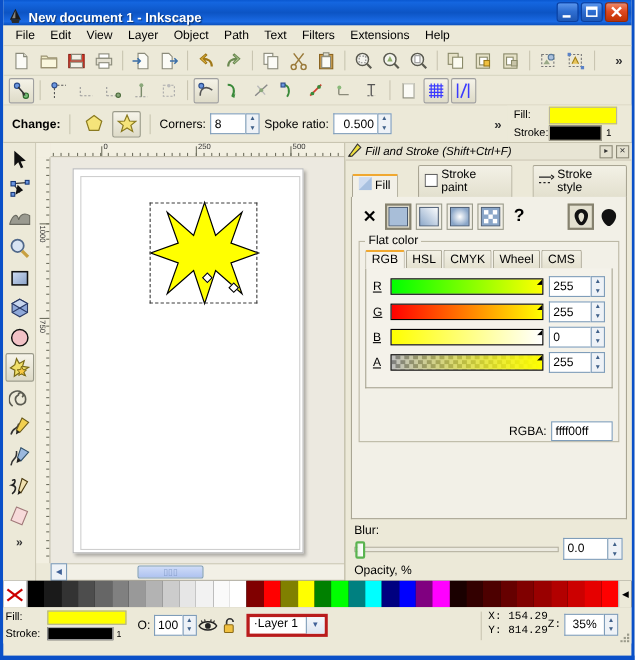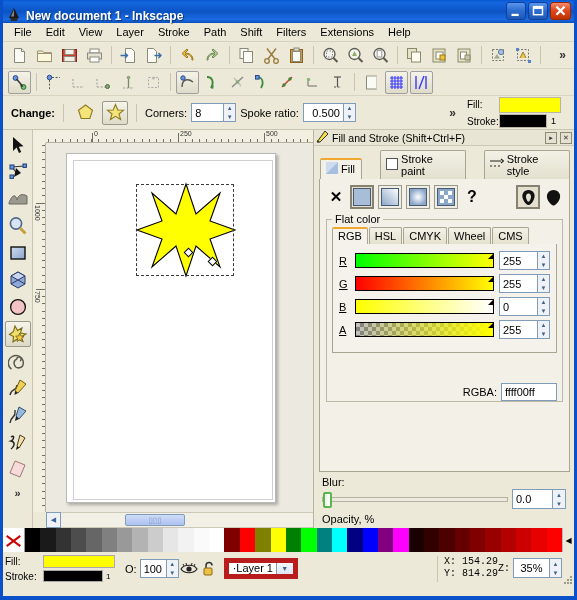--- a/index.html
+++ b/index.html
@@ -212,21 +212,21 @@
   .dialog {
     position:absolute; right:0; top:0; width:261px; height:398px;
     background:#ece9d8; border-left:1px solid #b9b5a0;
     display:flex; flex-direction:column;
   }
   .dlg-title {
     height:16px; background:#e8e5d4;
     display:flex; align-items:center; padding:0 2px;
     font-size:10.5px; border-bottom:1px solid #cdc9b6;
   }
-  .dlg-title .tx { margin-left:3px; }
+  .dlg-title .tx { margin-left:3px;font-style:italic; }
   .dlg-btn { width:12px; height:12px; border:1px solid #8d8a78; background:#e4e1d0;
     font-size:7px; line-height:10px; text-align:center; margin-left:3px; color:#333;}
   .tabs { display:flex; padding:3px 4px 0 6px; gap:18px; align-items:flex-end; }
   .tab {
     border:1px solid #a9a593; border-bottom:none;
     background:linear-gradient(180deg,#f3f1e6,#e2dfcd);
     padding:2px 6px 3px 5px; font-size:11px;
     display:flex; align-items:center; gap:3px;
     border-radius:2px 2px 0 0;
     position:relative; top:1px;
@@ -328,22 +328,22 @@
     padding-left:2px;
   }
   .stat-fs .sfill { width:72px; height:13px; background:#ffff00; border:1px solid #aaa; }
   .stat-fs .sstrokewrap { display:flex; align-items:center; }
   .stat-fs .sstroke { width:60px; height:12px; background:#000; border:1px solid #aaa; }
   .stat-fs .n { font-size:8px; margin-left:3px; }
   .ostack { display:flex; align-items:center; gap:3px; margin-left:4px; }
   .ostack .o { font-size:11px; }
   .eye, .lock { width:20px; height:20px; display:flex; align-items:center; justify-content:center; }
   .layersel {
-    margin-left:5px; width:74px; height:21px; border:5px solid #b91c1c; background:#fff;
-    display:flex; align-items:flex-end; font-size:11px; padding-left:4px; position:relative;
+    margin-left:5px; width:74px; height:21px; border:3px solid #b91c1c; background:#fff;
+    display:flex; align-items:flex-start; font-size:11px; padding-left:4px; position:relative;
   }
   .layersel .dd { position:absolute; right:0; top:0; bottom:0; width:17px;
     background:linear-gradient(180deg,#f4f7fb,#dfe7f2); border-left:1px solid #7f9db9;
     display:flex; align-items:center; justify-content:center; font-size:7px; color:#3f6097; }
   .coords {
     position:absolute; right:76px; top:4px; font-size:10px;
     font-family:"Liberation Mono", monospace; line-height:12px; color:#000;
     border-left:1px solid #c9c5b1; padding-left:6px; height:26px;
   }
   .zoomwrap { position:absolute; right:12px; top:6px; display:flex; align-items:center; gap:3px; }
@@ -388,23 +388,23 @@
           </svg>
       </div>
     </div>
   </div>
 
   <div class="menubar">
     <div class="mi">File</div>
     <div class="mi">Edit</div>
     <div class="mi">View</div>
     <div class="mi">Layer</div>
-    <div class="mi">Stroke</div>
+    <div class="mi">Object</div>
     <div class="mi">Path</div>
-    <div class="mi">Shift</div>
+    <div class="mi">Text</div>
     <div class="mi">Filters</div>
     <div class="mi">Extensions</div>
     <div class="mi">Help</div>
   </div>
 
   <div class="toolbar">
     <div class="tbtn">
       <svg width="17" height="17" viewBox="0 0 17 17">
           <path d="M3.5 1.5h7l3 3v11h-10z" fill="#fbfbf6" stroke="#8a8a7a"></path>
           <path d="M10.5 1.5v3h3" fill="#e8e8dd" stroke="#8a8a7a"></path>

